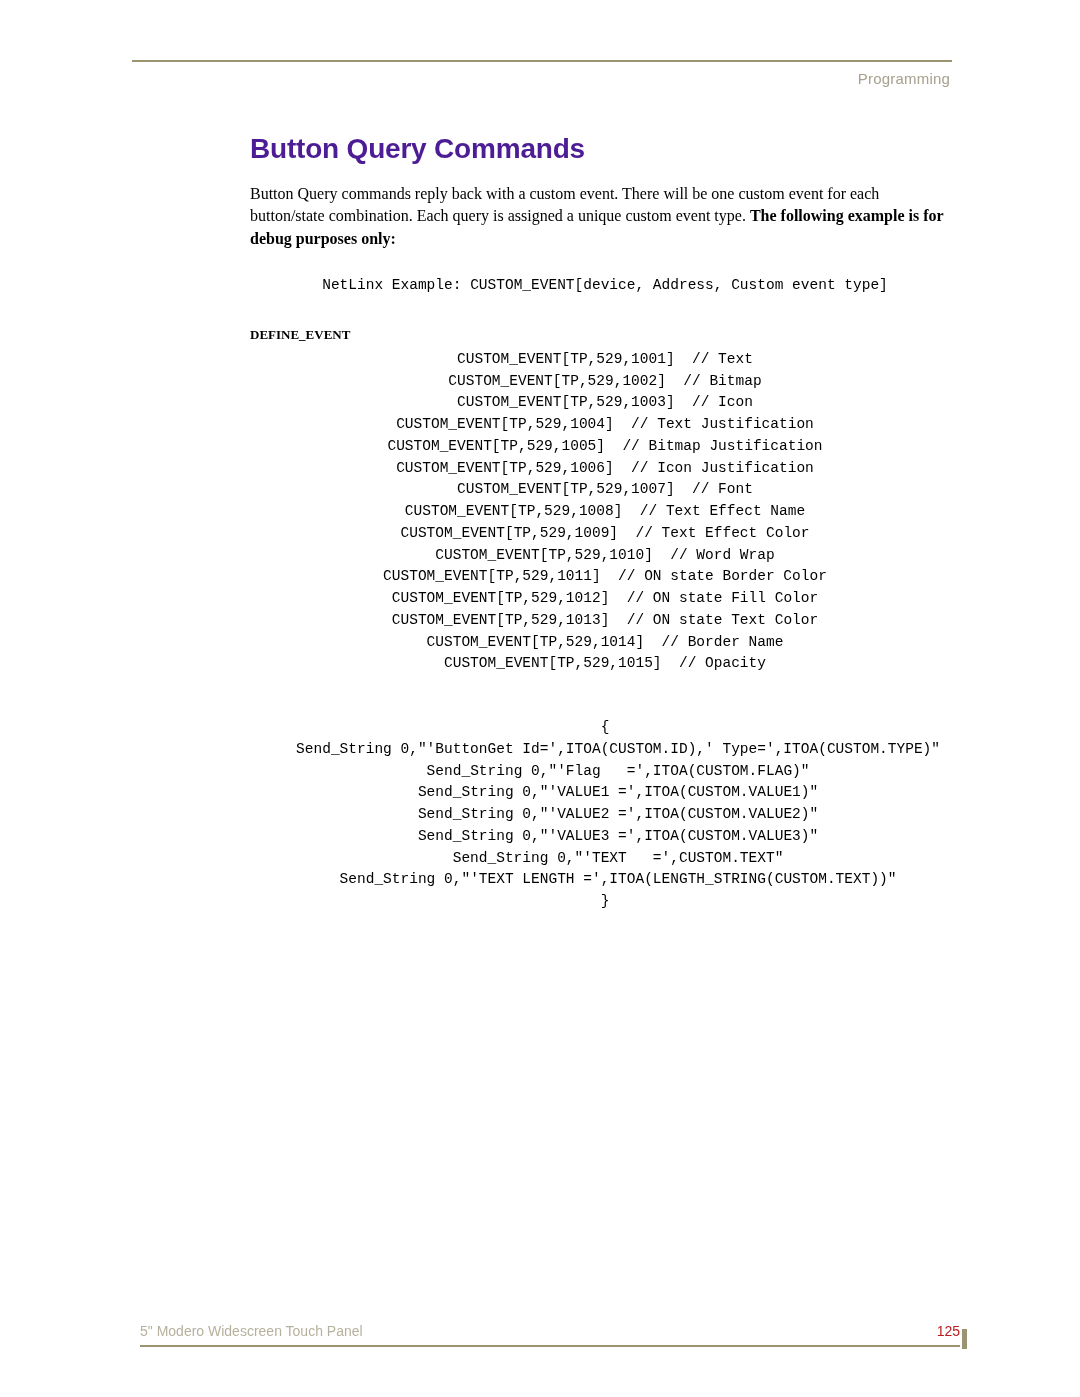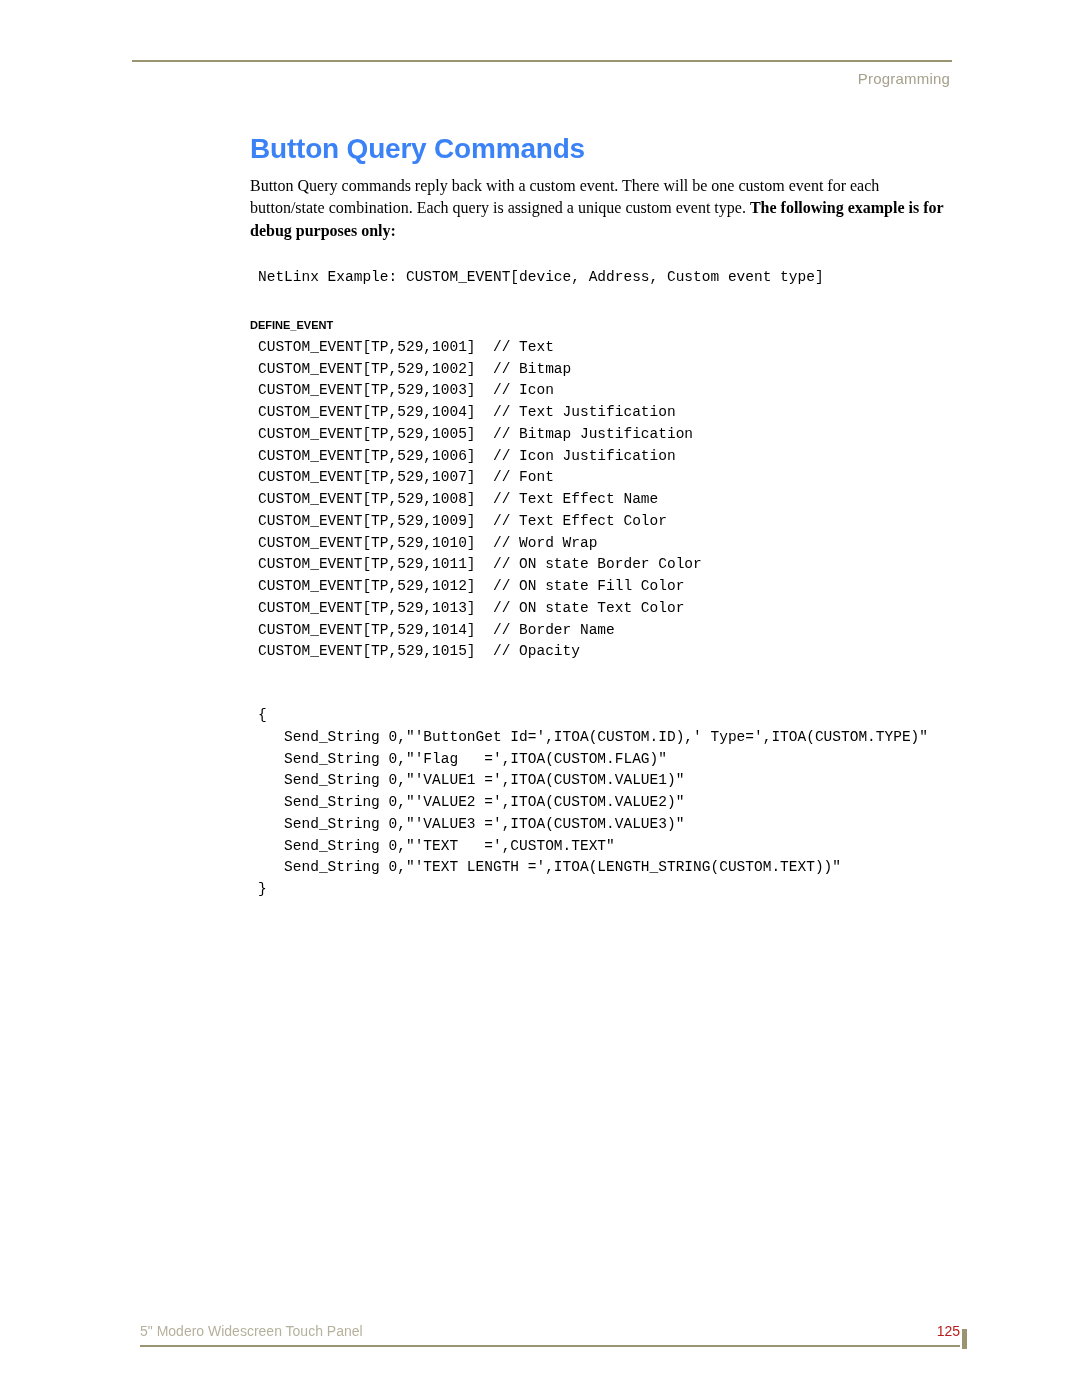--- a/index.html
+++ b/index.html
@@ -28,46 +28,47 @@
     color: #a6a08c;
     letter-spacing: 0.2px;
     margin-bottom: 46px;
     padding-right: 2px;
   }
   .content {
     padding-left: 118px;
   }
   h1.title {
     font-family: "Helvetica Neue", Arial, sans-serif;
-    color: #3b82f6;
+    color: #4c1d95;
     font-size: 28px;
     font-weight: 700;
     letter-spacing: -0.2px;
-    margin-bottom: 10px;
+    margin-bottom: 18px;
   }
   .intro {
     font-family: "Times New Roman", Times, serif;
     font-size: 16px;
     line-height: 1.4;
     margin-bottom: 25px;
   }
   .bold { font-weight: 700; }
   pre.code {
     font-family: "Courier New", Courier, monospace;
     font-size: 14.5px;
     line-height: 1.5;
     white-space: pre;
     color: #000;
     padding-left: 8px;
+    text-align: center;
   }
   .gap-small { height: 30px; }
   .gap-large { height: 42px; }
   .define-label {
-    font-family: Liberation Sans, sans-serif;
-    font-size: 11px;
+    font-family: Liberation Serif, serif;
+    font-size: 13px;
     font-weight: 700;
     margin-bottom: 6px;
   }
   .footer {
     position: absolute;
     left: 140px;
     bottom: 50px;
     width: 820px;
   }
   .footer-row {

